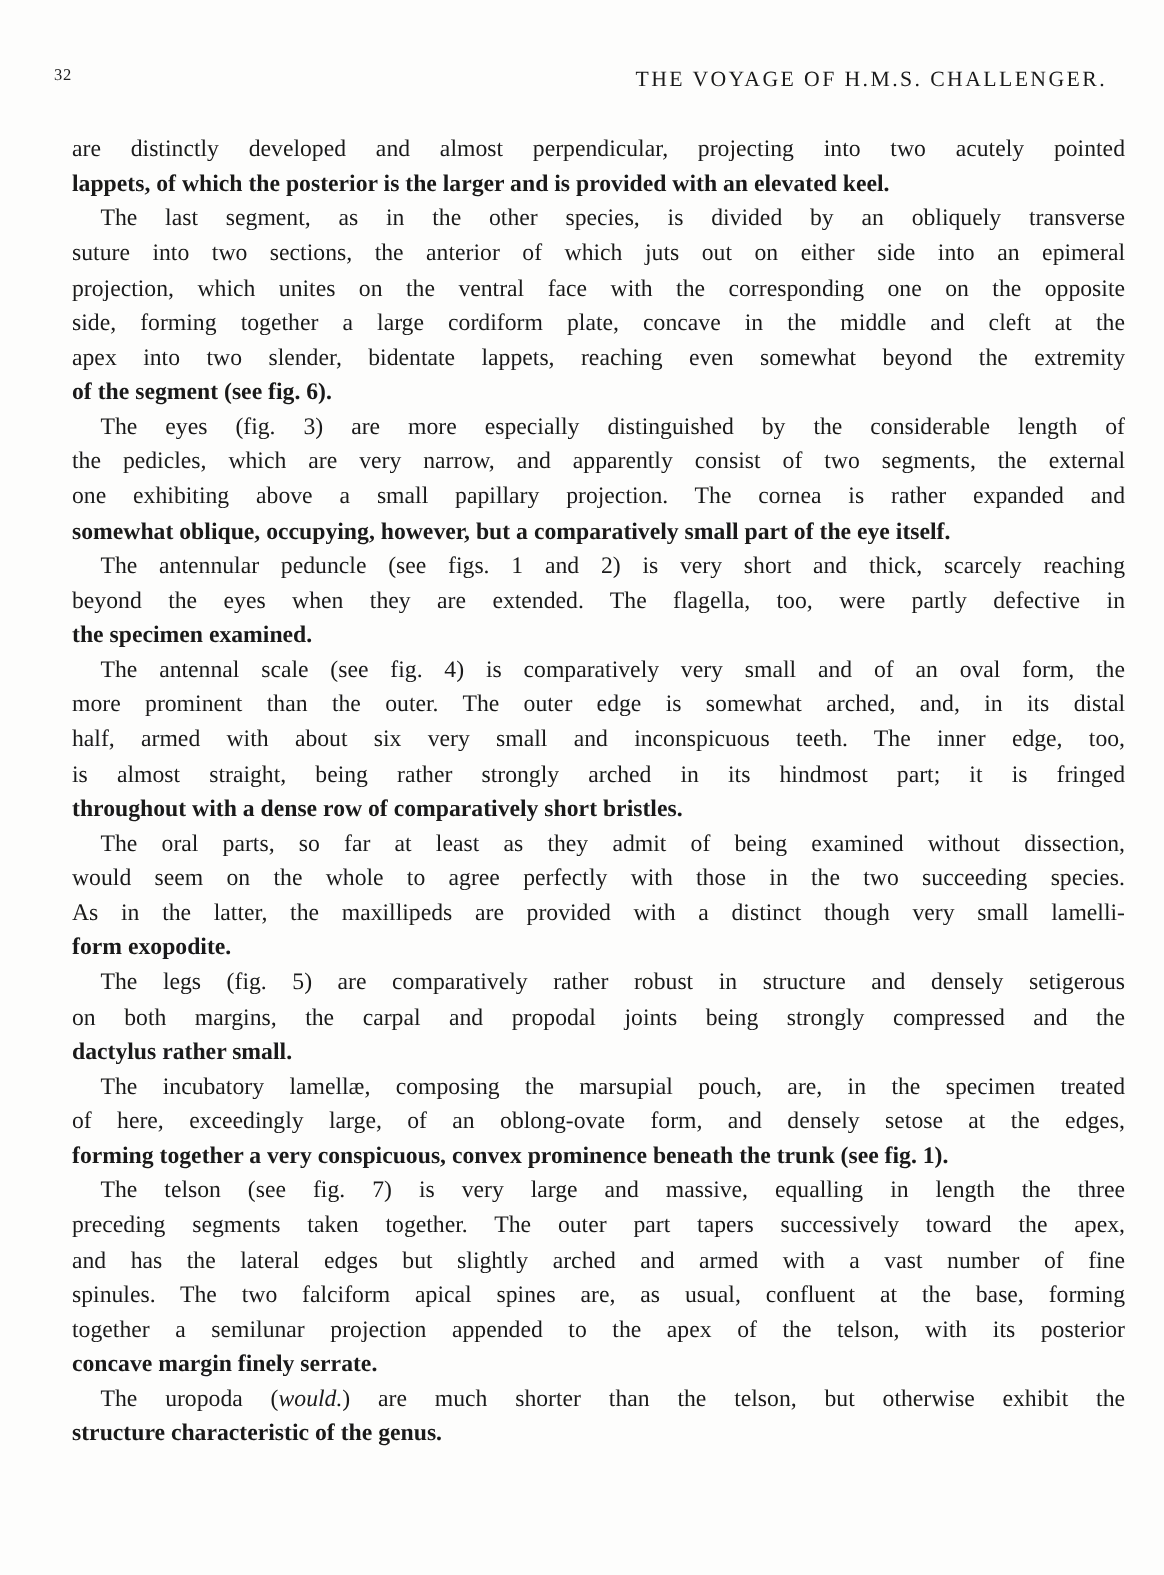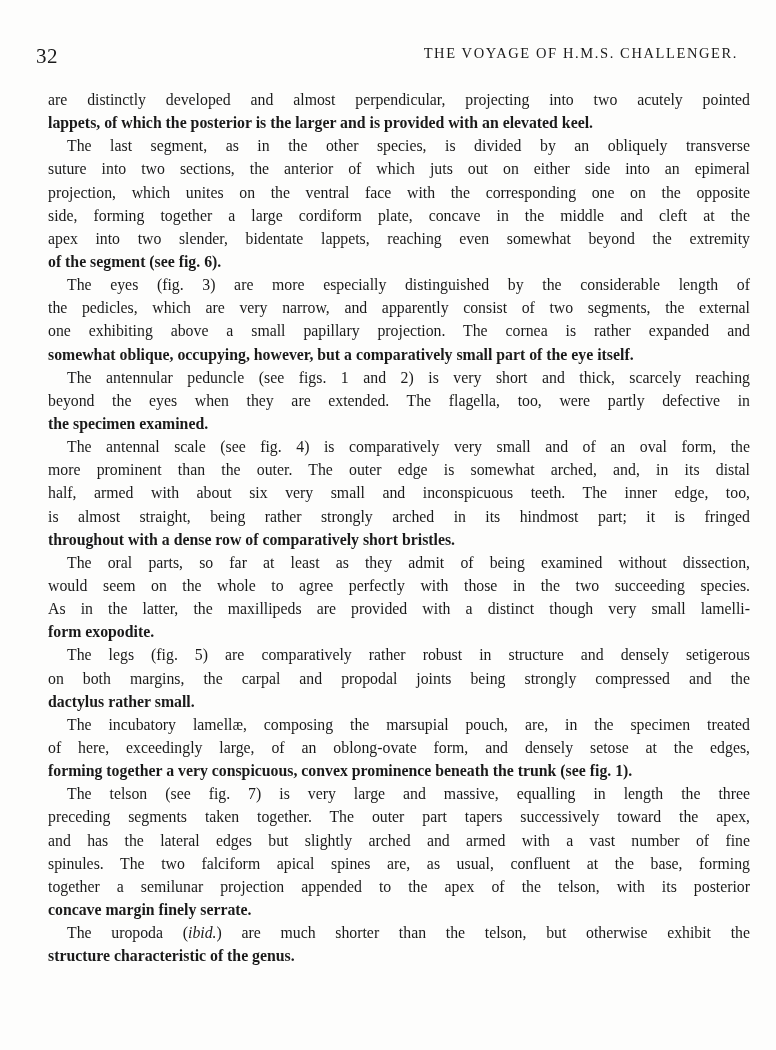--- a/index.html
+++ b/index.html
@@ -1,20 +1,20 @@
 <!DOCTYPE html>
 <html><head>
 <meta charset="utf-8">
 <style>
   html, body { margin: 0; padding: 0; background: #ffffff; }
   body { width: 776px; height: 1050px; position: relative; overflow: hidden;
          font-family: "Liberation Serif", "DejaVu Serif", serif; color: #1a1a1a; }
   .page { position: absolute; left: 0; top: 0; width: 776px; height: 1050px; background: #fdfdfc; }
   .header { position: absolute; top: 44px; left: 36px; width: 702px; height: 22px; }
-  .page-number { position: absolute; left: 0; top: 0; font-size: 21px; font-weight: normal; letter-spacing: 0.5px; }
+  .page-number { position: absolute; left: 0; top: 0; font-size: 11px; font-weight: normal; letter-spacing: 0.5px; }
   .running-title { position: absolute; left: 0; right: 0; top: 1px; text-align: right; font-size: 14.5px; letter-spacing: 1.6px; padding-left: 10px; }
   .body-text { position: absolute; left: 36px; top: 88px; width: 702px; margin-left: 12px; }
   .line { display: block; height: 23.15px; line-height: 23.15px; font-size: 15.8px; white-space: nowrap; text-align: justify; text-align-last: justify; }
   .line.last { text-align-last: left; font-weight: bold; }
   .line.indent { padding-left: 19px; }
   em { font-style: italic; }
 </style>
 </head>
 <body>
 
@@ -73,17 +73,17 @@
       </div>
       <div class="para">
         <span class="line indent">The telson (see fig. 7) is very large and massive, equalling in length the three</span>
         <span class="line">preceding segments taken together.  The outer part tapers successively toward the apex,</span>
         <span class="line">and has the lateral edges but slightly arched and armed with a vast number of fine</span>
         <span class="line">spinules.  The two falciform apical spines are, as usual, confluent at the base, forming</span>
         <span class="line">together a semilunar projection appended to the apex of the telson, with its posterior</span>
         <span class="line last">concave margin finely serrate.</span>
       </div>
       <div class="para">
-        <span class="line indent">The uropoda (<em>ibid.</em>) are much shorter than the telson, but otherwise exhibit the</span>
+        <span class="line indent">The uropoda (<em>would.</em>) are much shorter than the telson, but otherwise exhibit the</span>
         <span class="line last">structure characteristic of the genus.</span>
       </div>
     </div>
 </div>
 
 </body></html>

